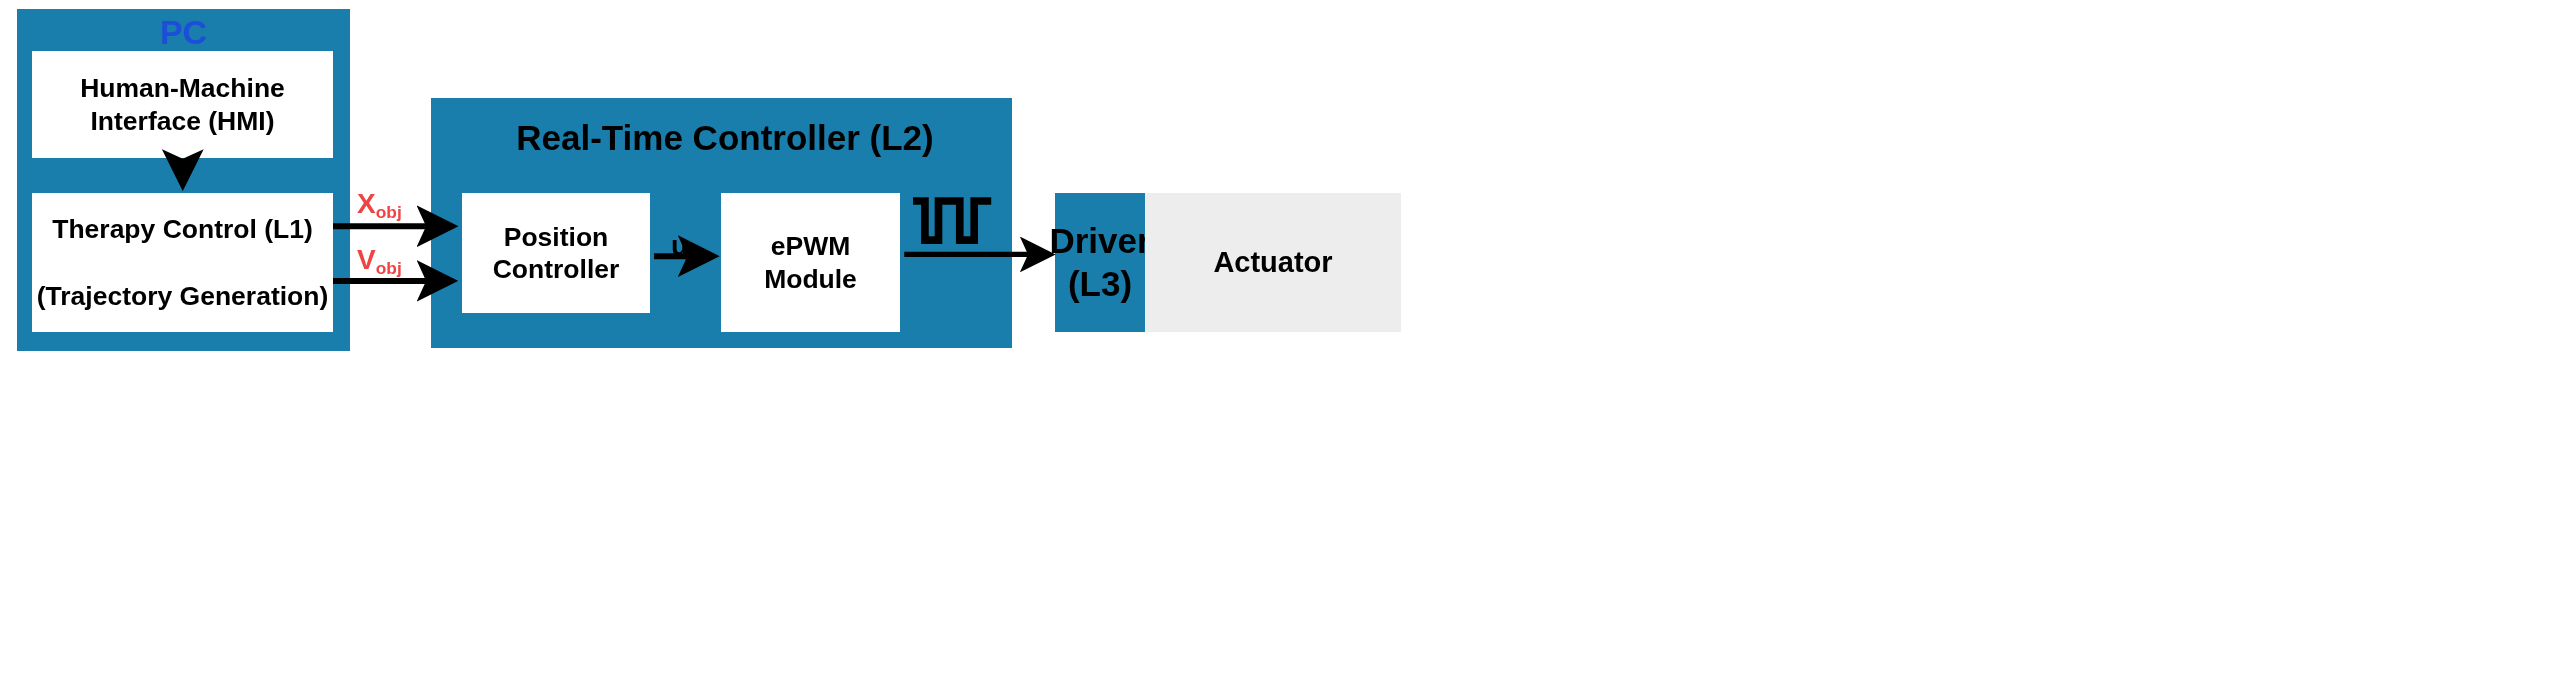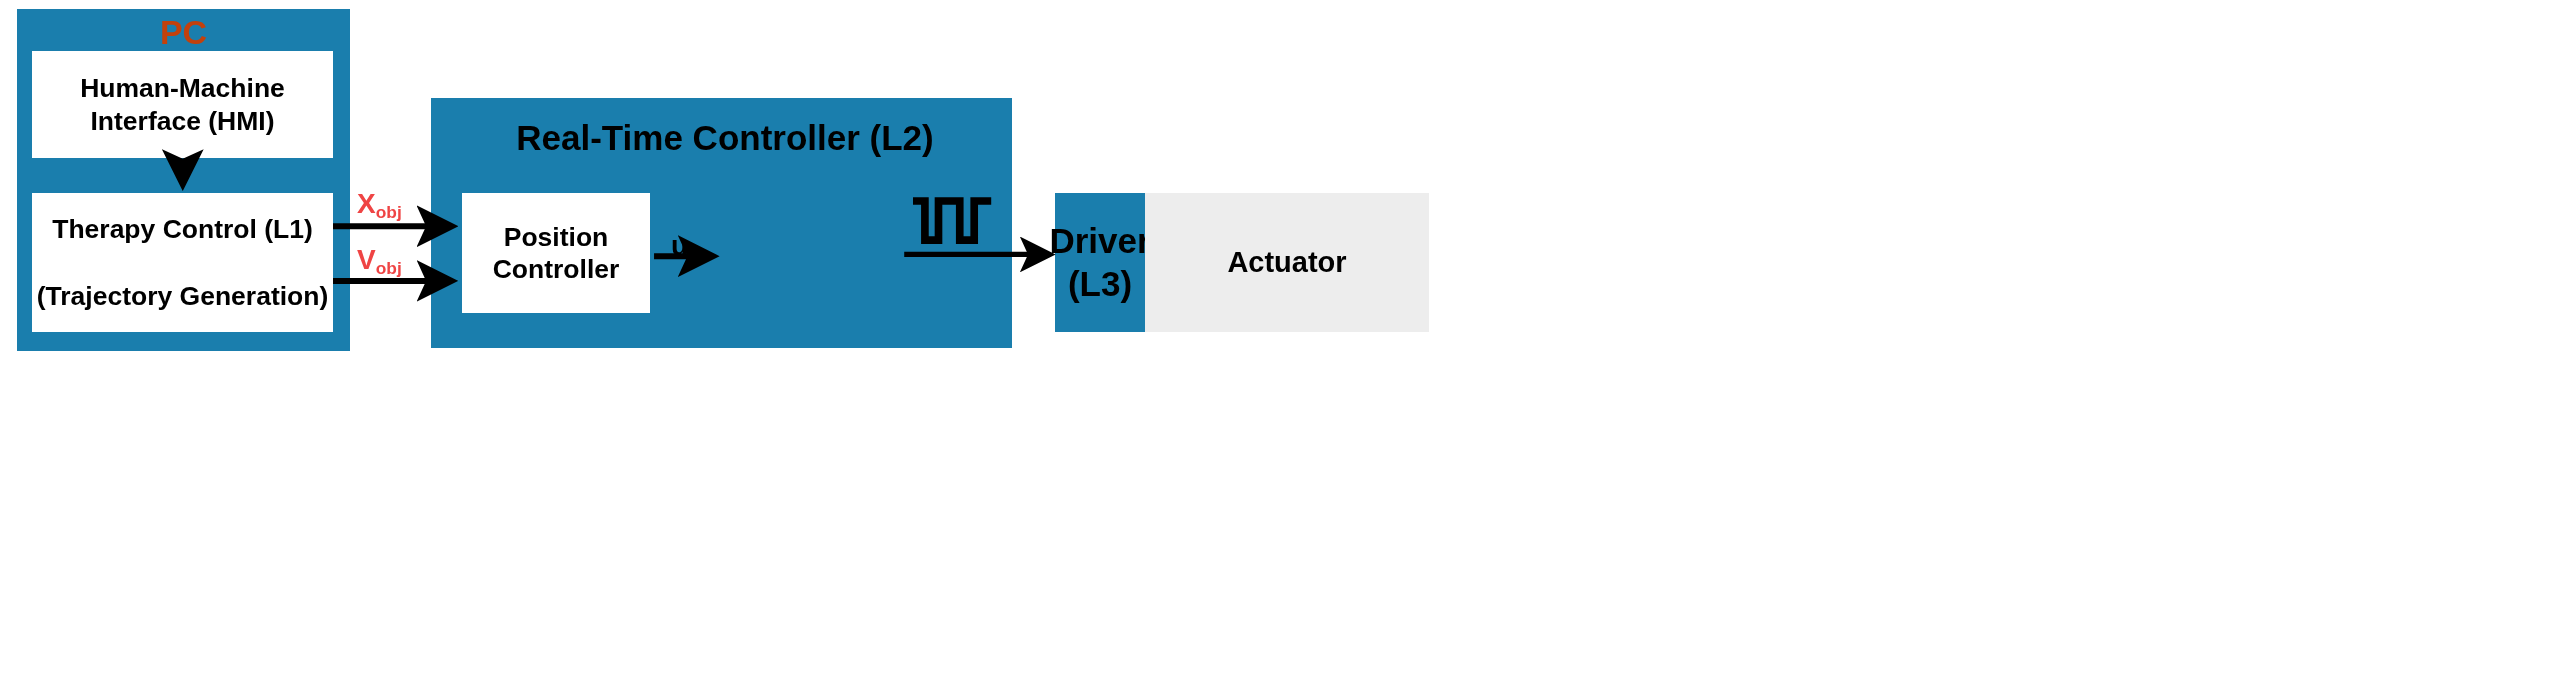--- a/index.html
+++ b/index.html
@@ -45,21 +45,21 @@
   
   .title-pc {
     position: absolute;
     left: 17px;
     top: 12px;
     width: 333px;
     height: 41px;
     font-size: 34px;
     font-weight: bold;
     text-align: center;
-    color: #c2410c;
+    color: #1d4ed8;
     line-height: 41px;
   }
   .title-rtc {
     position: absolute;
     left: 431px;
     top: 114px;
     width: 588px;
     height: 48px;
     font-size: 35px;
     font-weight: bold;
@@ -137,27 +137,31 @@
 
   <div class="blue-container" style="left:431px; top:98px; width:581px; height:250px;"></div>
 
   <div class="title-rtc">Real-Time Controller (L2)</div>
 
   <div class="white-box ctr t-pos" style="left:462px; top:193px; width:188px; height:120px; flex-direction:column;">
     <span>Position</span>
     <span>Controller</span>
   </div>
 
+  <div class="white-box ctr t-epwm" style="left:721px; top:193px; width:179px; height:139px; flex-direction:column;">
+    <span>ePWM</span>
+    <span>Module</span>
+  </div>
 
   <div class="blue-container ctr t-drv" style="left:1055px; top:193px; width:90px; height:139px; flex-direction:column;">
     <span>Driver</span>
     <span>(L3)</span>
   </div>
 
-  <div class="grey-box ctr t-act" style="left:1145px; top:193px; width:284px; height:139px;">
+  <div class="grey-box ctr t-act" style="left:1145px; top:193px; width:256px; height:139px;">
     <span>Actuator</span>
   </div>
 
   <div class="sig-label" style="left:357px; top:190px;">
     <span>X</span><sub>obj</sub>
   </div>
 
   <div class="sig-label" style="left:357px; top:246px;">
     <span>V</span><sub>obj</sub>
   </div>

